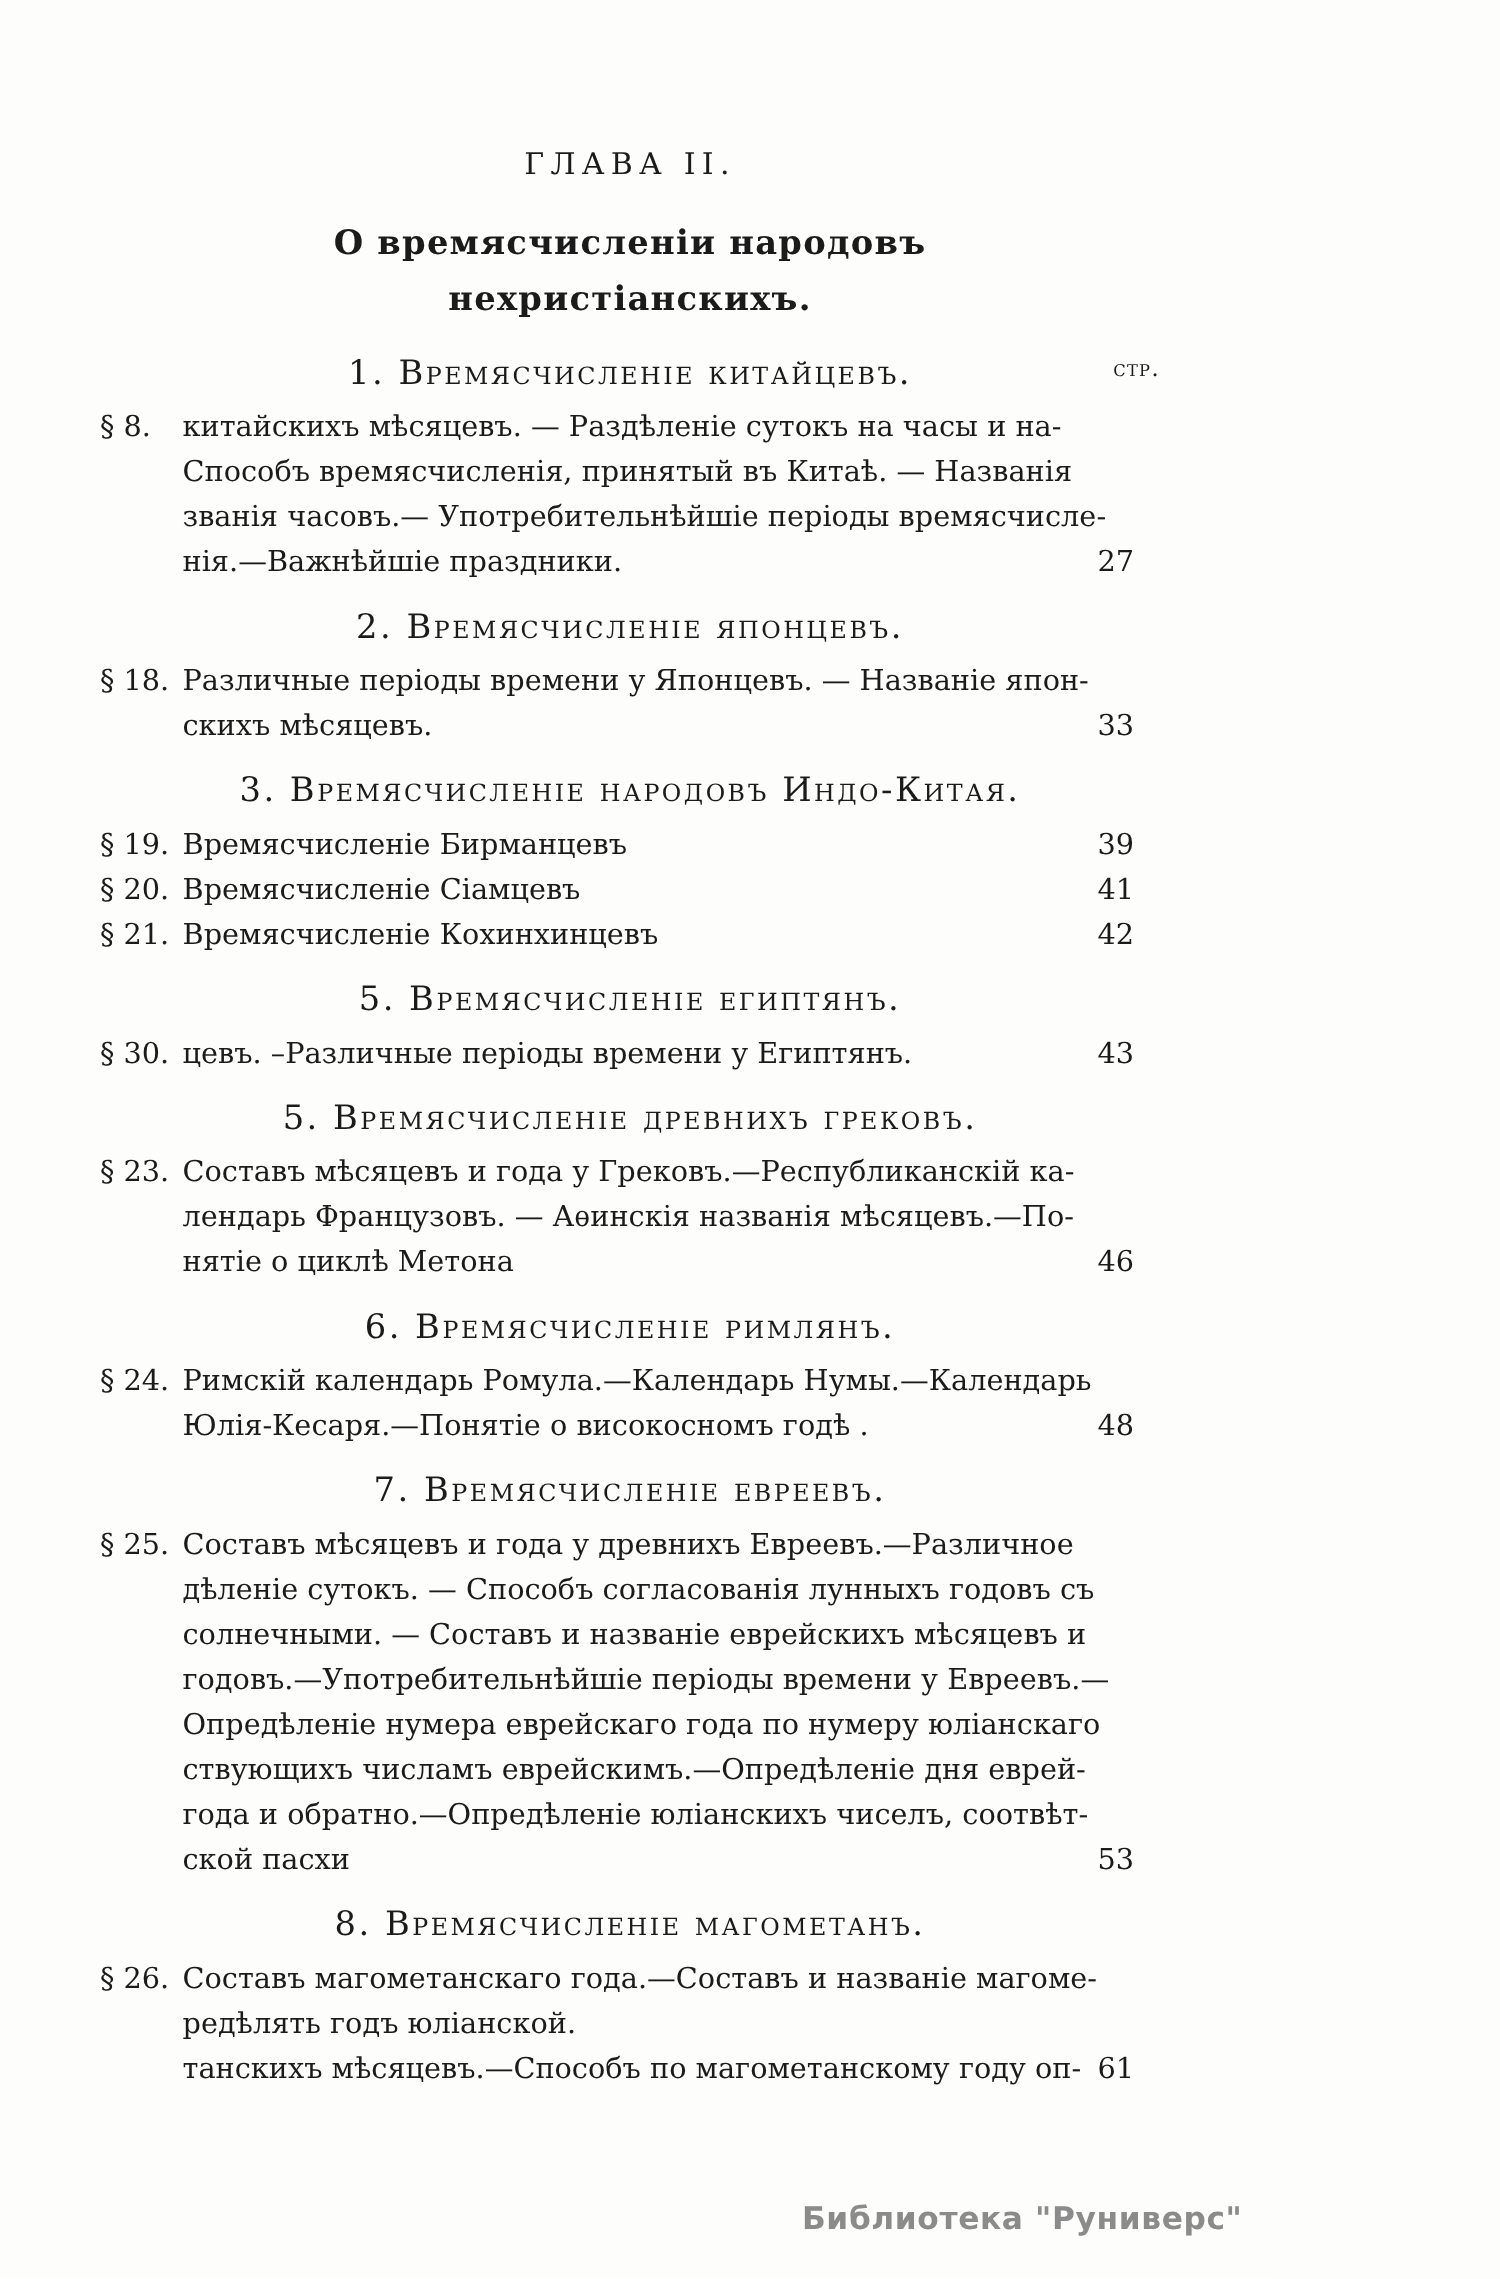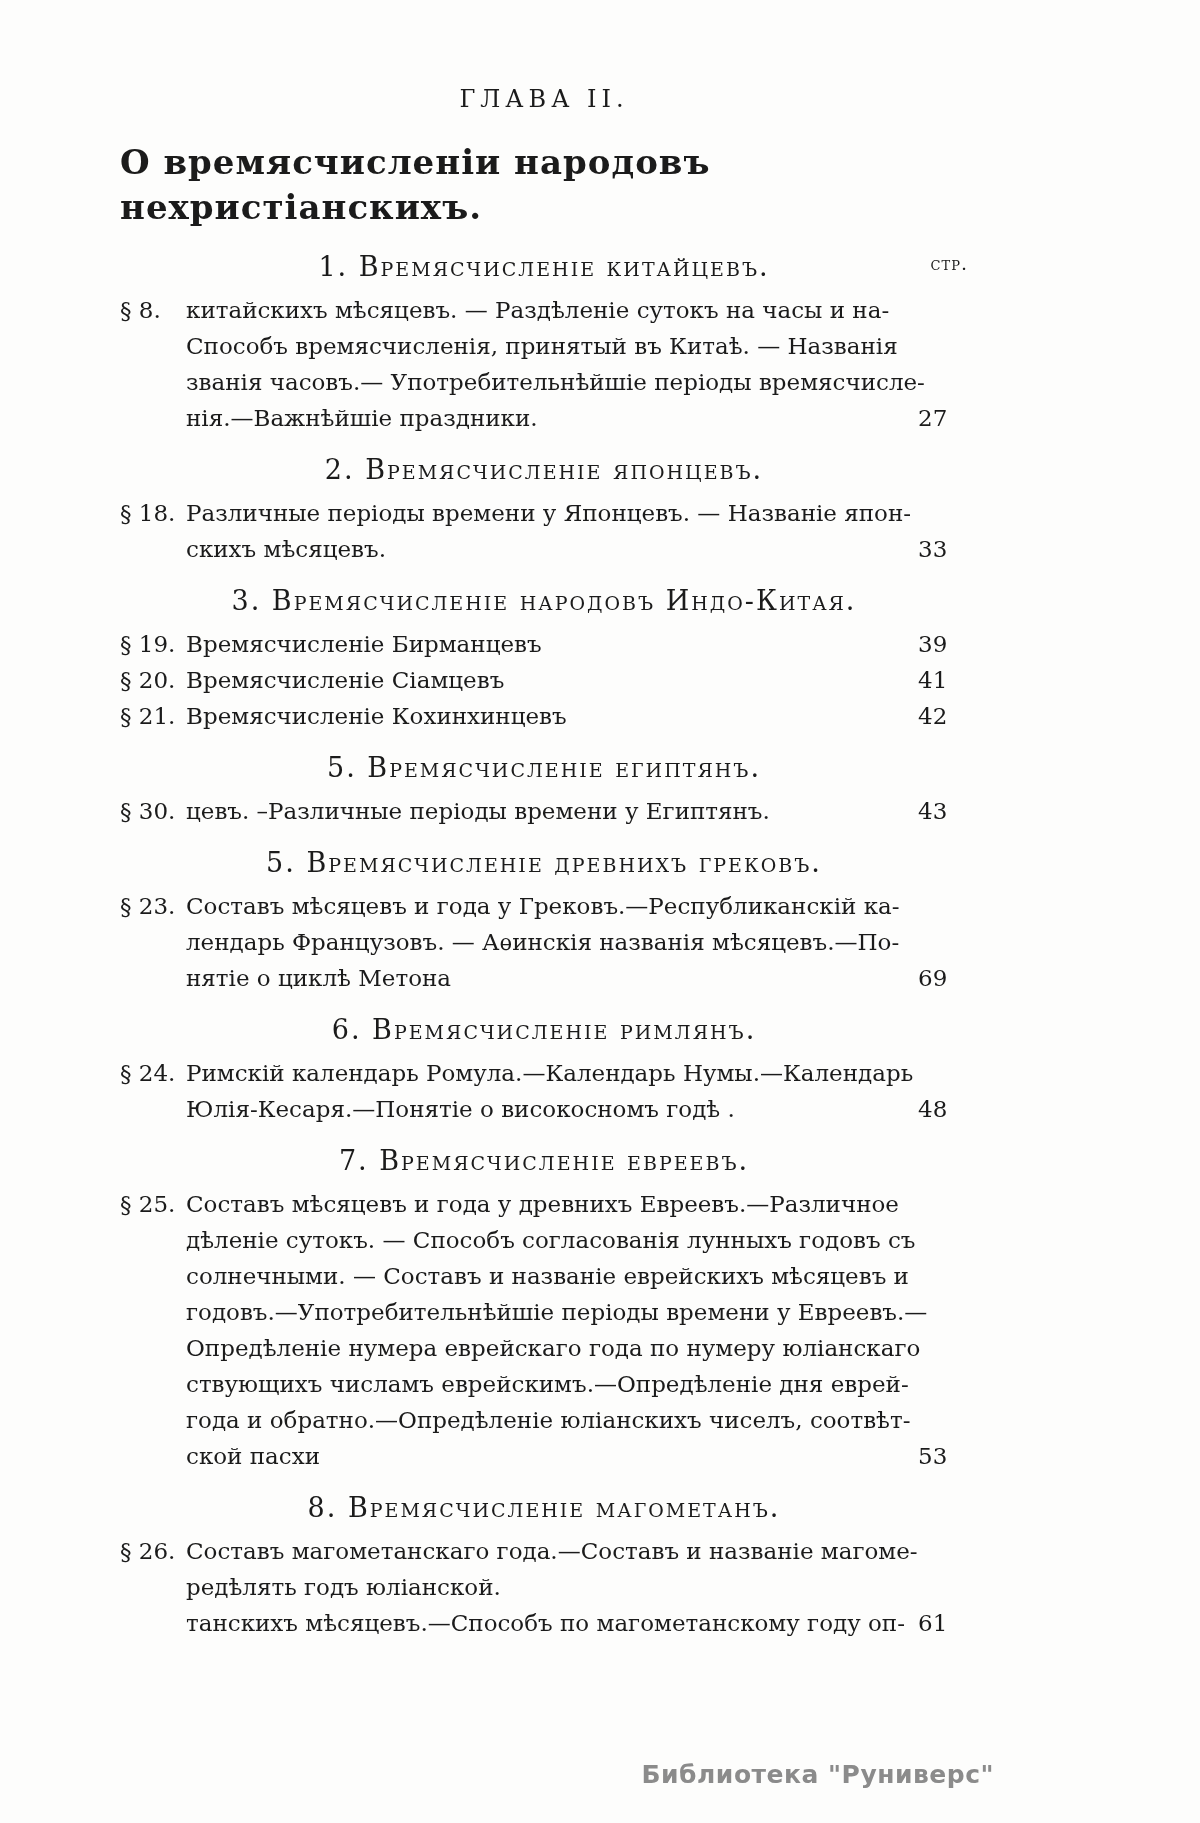--- a/index.html
+++ b/index.html
@@ -1,27 +1,27 @@
 <!DOCTYPE html>
 <html><head>
 <meta charset="utf-8">
 <style>
   html,body{margin:0;padding:0;background:#ffffff;}
   .page{
     width:1200px;height:1823px;position:relative;overflow:hidden;
     background:#fdfdfc;color:#1b1b1b;
     font-family:"DejaVu Serif","Liberation Serif",serif;
   }
-  .content{width:848px;margin-left:120px;padding-top:84px;}
+  .content{width:848px;margin-left:80px;padding-top:116px;}
   .chapter{
     text-align:center;font-size:24px;letter-spacing:5px;
     line-height:30px;margin-bottom:26px;
   }
   .title{
-    text-align:left;font-weight:bold;font-size:34px;line-height:45px;
+    text-align:center;font-weight:bold;font-size:27px;line-height:45px;
     letter-spacing:1px;margin-bottom:18px;
   }
   .sec-head{
     position:relative;text-align:center;
     font-variant:small-caps;font-size:27px;letter-spacing:2px;
     line-height:37px;margin:15px 0 7px 0;
   }
   .str-label{
     position:absolute;right:0;bottom:3px;
     font-variant:small-caps;font-size:19px;letter-spacing:1px;
@@ -99,21 +99,21 @@
           <div class="pg">43</div>
         </div>
         <div class="sec-head">5. Времясчисленіе древнихъ грековъ.</div>
         <div class="entry">
           <div class="sig">§ 23.</div>
           <div class="body">
             <div class="line">Составъ мѣсяцевъ и года у Грековъ.—Республиканскій ка-</div>
             <div class="line">лендарь Французовъ. — Аѳинскія названія мѣсяцевъ.—По-</div>
             <div class="line">нятіе о циклѣ Метона</div>
           </div>
-          <div class="pg">69</div>
+          <div class="pg">46</div>
         </div>
         <div class="sec-head">6. Времясчисленіе римлянъ.</div>
         <div class="entry">
           <div class="sig">§ 24.</div>
           <div class="body">
             <div class="line">Римскій календарь Ромула.—Календарь Нумы.—Календарь</div>
             <div class="line">Юлія-Кесаря.—Понятіе о високосномъ годѣ .</div>
           </div>
           <div class="pg">48</div>
         </div>

